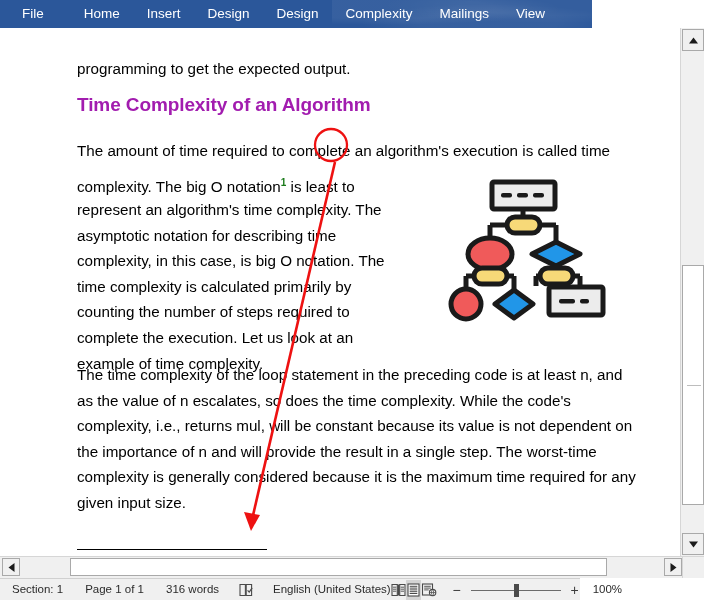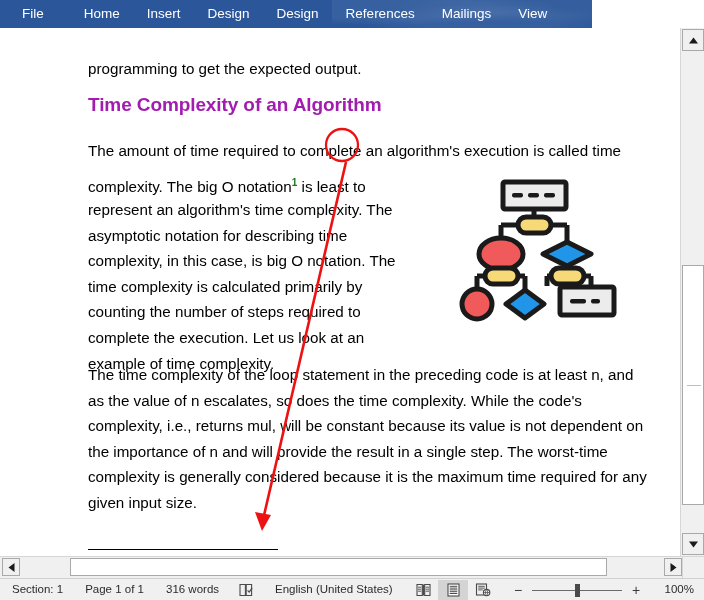--- a/index.html
+++ b/index.html
@@ -45,21 +45,21 @@
     height: 28px;
     position: relative;
     z-index: 2;
   }
   #tab-file { margin-left: 13px; }
   #ribbon-spacer { flex: 1 1 auto; }
 
   
   #doc-area {
     position: absolute;
-    left: 15px; top: 28px;
+    left: 4px; top: 28px;
     width: 680px; height: 528px;
     background: #ffffff;
     overflow: hidden;
   }
   #page {
     position: absolute;
     left: 0; top: 0;
     width: 680px; height: 528px;
   }
 
@@ -208,21 +208,21 @@
     width: 22px; height: 21px;
     background: #f0f0f0;
     border-left: 1px solid #d6d6d6;
     box-sizing: border-box;
   }
 
   
   #statusbar {
     position: absolute;
     left: 0; top: 578px;
-    width: 704px; height: 22px;
+    width: 580px; height: 22px;
     background: #f0f0f0;
     border-top: 1px solid #d0d0d0;
     box-sizing: border-box;
     display: flex;
     align-items: center;
     font-size: 11.5px;
     color: #2b2b2b;
   }
   .status-item {
     white-space: nowrap;
@@ -273,21 +273,21 @@
 </style>
 </head>
 <body>
 
 <div id="ribbon">
   <div class="ribbon-tab" id="tab-file">File</div>
   <div class="ribbon-tab" style="margin-left:22px">Home</div>
   <div class="ribbon-tab" style="margin-left:9px">Insert</div>
   <div class="ribbon-tab" style="margin-left:9px">Design</div>
   <div class="ribbon-tab" style="margin-left:9px">Design</div>
-  <div class="ribbon-tab" style="margin-left:9px">References</div>
+  <div class="ribbon-tab" style="margin-left:9px">Complexity</div>
   <div class="ribbon-tab" style="margin-left:9px">Mailings</div>
   <div class="ribbon-tab" style="margin-left:9px">View</div>
 
   <div id="ribbon-spacer"></div>
 
 </div>
 
 <div id="doc-area">
   <div id="page">
 

